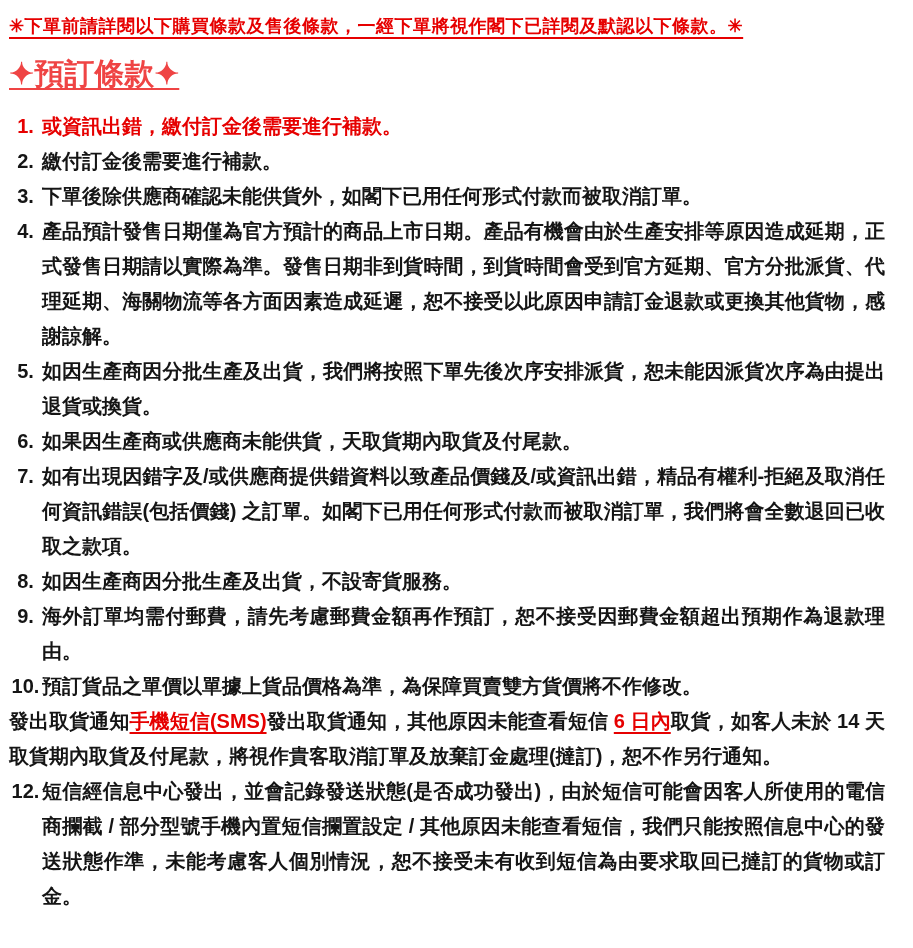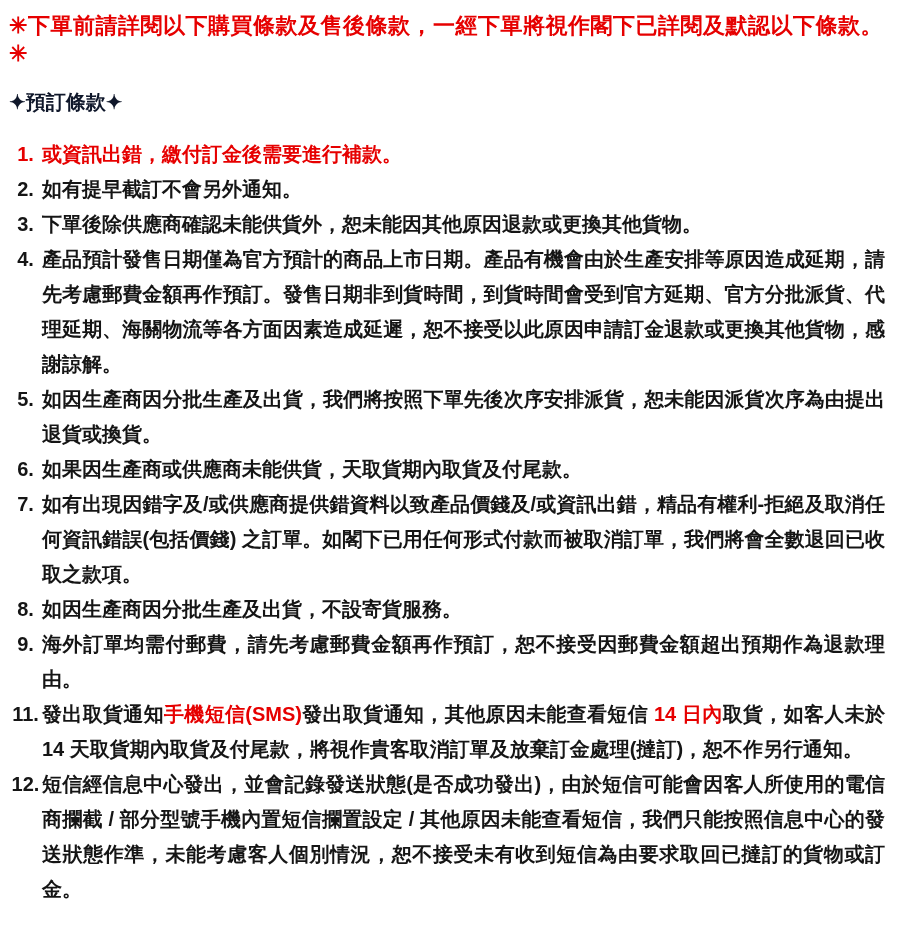--- a/index.html
+++ b/index.html
@@ -7,32 +7,34 @@
   body {
     width: 913px;
     min-height: 948px;
     font-family: "Liberation Sans", sans-serif;
     font-weight: bold;
     color: #151515;
     padding: 12px 12px 6px 9px;
     overflow: hidden;
   }
   .title {
-    font-size: 22px;
+    font-size: 18px;
     line-height: 28px;
     color: var(--red);
+    text-decoration: underline;
     text-decoration-thickness: 2px;
     text-underline-offset: 5px;
     margin-bottom: 20px;
     letter-spacing: 0.5px;
   }
   .section-heading {
-    font-size: 20px;
+    font-size: 30px;
     line-height: 28px;
-    color: #0f172a;
+    color: #ef4444;
+    text-decoration: underline;
     text-decoration-thickness: 2px;
     text-underline-offset: 4px;
     margin-bottom: 21px;
     display: inline-block;
   }
   .heading-row { margin-bottom: 0; }
   .terms { font-size: 20px; }
   .term {
     display: flex;
     line-height: 35px;
@@ -43,49 +45,50 @@
     white-space: nowrap;
   }
   .term .body {
     flex: 1 1 auto;
     text-align: justify;
     padding-right: 16px;
   }
   .term.red { color: var(--red); }
   .seg-red-underline {
     color: var(--red);
+    text-decoration: underline;
     text-decoration-thickness: 2px;
     text-underline-offset: 4px;
   }
 </style>
 </head>
 <body>
 
 <div class="title">✳下單前請詳閱以下購買條款及售後條款，一經下單將視作閣下已詳閱及默認以下條款。✳</div>
 
 <div class="heading-row">
   <span class="section-heading">✦預訂條款✦</span>
 </div>
 
 <div class="terms">
     <div class="term red">
       <span class="num">1.</span>
       <div class="body"><span>或資訊出錯，繳付訂金後需要進行補款。</span></div>
     </div>
     <div class="term">
       <span class="num">2.</span>
-      <div class="body"><span>如有提早截訂不會另外通知。</span></div>
+      <div class="body"><span>繳付訂金後需要進行補款。</span></div>
     </div>
     <div class="term">
       <span class="num">3.</span>
-      <div class="body"><span>下單後除供應商確認未能供貨外，恕未能因其他原因退款或更換其他貨物。</span></div>
+      <div class="body"><span>下單後除供應商確認未能供貨外，如閣下已用任何形式付款而被取消訂單。</span></div>
     </div>
     <div class="term">
       <span class="num">4.</span>
-      <div class="body"><span>產品預計發售日期僅為官方預計的商品上市日期。產品有機會由於生產安排等原因造成延期，請先考慮郵費金額再作預訂。發售日期非到貨時間，到貨時間會受到官方延期、官方分批派貨、代理延期、海關物流等各方面因素造成延遲，恕不接受以此原因申請訂金退款或更換其他貨物，感謝諒解。</span></div>
+      <div class="body"><span>產品預計發售日期僅為官方預計的商品上市日期。產品有機會由於生產安排等原因造成延期，正式發售日期請以實際為準。發售日期非到貨時間，到貨時間會受到官方延期、官方分批派貨、代理延期、海關物流等各方面因素造成延遲，恕不接受以此原因申請訂金退款或更換其他貨物，感謝諒解。</span></div>
     </div>
     <div class="term">
       <span class="num">5.</span>
       <div class="body"><span>如因生產商因分批生產及出貨，我們將按照下單先後次序安排派貨，恕未能因派貨次序為由提出退貨或換貨。</span></div>
     </div>
     <div class="term">
       <span class="num">6.</span>
       <div class="body"><span>如果因生產商或供應商未能供貨，天取貨期內取貨及付尾款。</span></div>
     </div>
     <div class="term">
@@ -94,20 +97,23 @@
     </div>
     <div class="term">
       <span class="num">8.</span>
       <div class="body"><span>如因生產商因分批生產及出貨，不設寄貨服務。</span></div>
     </div>
     <div class="term">
       <span class="num">9.</span>
       <div class="body"><span>海外訂單均需付郵費，請先考慮郵費金額再作預訂，恕不接受因郵費金額超出預期作為退款理由。</span></div>
     </div>
     <div class="term">
-      <span class="num wide">11.</span>
-      <div class="body"><span>發出取貨通知</span><span class="seg-red-underline">手機短信(SMS)</span><span>發出取貨通知，其他原因未能查看短信 </span><span class="seg-red-underline">14 日內</span><span>取貨，如客人未於 14 天取貨期內取貨及付尾款，將視作貴客取消訂單及放棄訂金處理(撻訂)，恕不作另行通知。</span></div>
+      <span class="num wide">10.</span>
+      <div class="body"><span>預訂貨品之單價以單據上貨品價格為準，為保障買賣雙方貨價將不作修改。</span></div>
+    </div>
+    <div class="term">
+      <div class="body"><span>發出取貨通知</span><span class="seg-red-underline">手機短信(SMS)</span><span>發出取貨通知，其他原因未能查看短信 </span><span class="seg-red-underline">6 日內</span><span>取貨，如客人未於 14 天取貨期內取貨及付尾款，將視作貴客取消訂單及放棄訂金處理(撻訂)，恕不作另行通知。</span></div>
     </div>
     <div class="term">
       <span class="num wide">12.</span>
       <div class="body"><span>短信經信息中心發出，並會記錄發送狀態(是否成功發出)，由於短信可能會因客人所使用的電信商攔截 / 部分型號手機內置短信攔置設定 / 其他原因未能查看短信，我們只能按照信息中心的發送狀態作準，未能考慮客人個別情況，恕不接受未有收到短信為由要求取回已撻訂的貨物或訂金。</span></div>
     </div>
   </div>
 
 </body></html>

